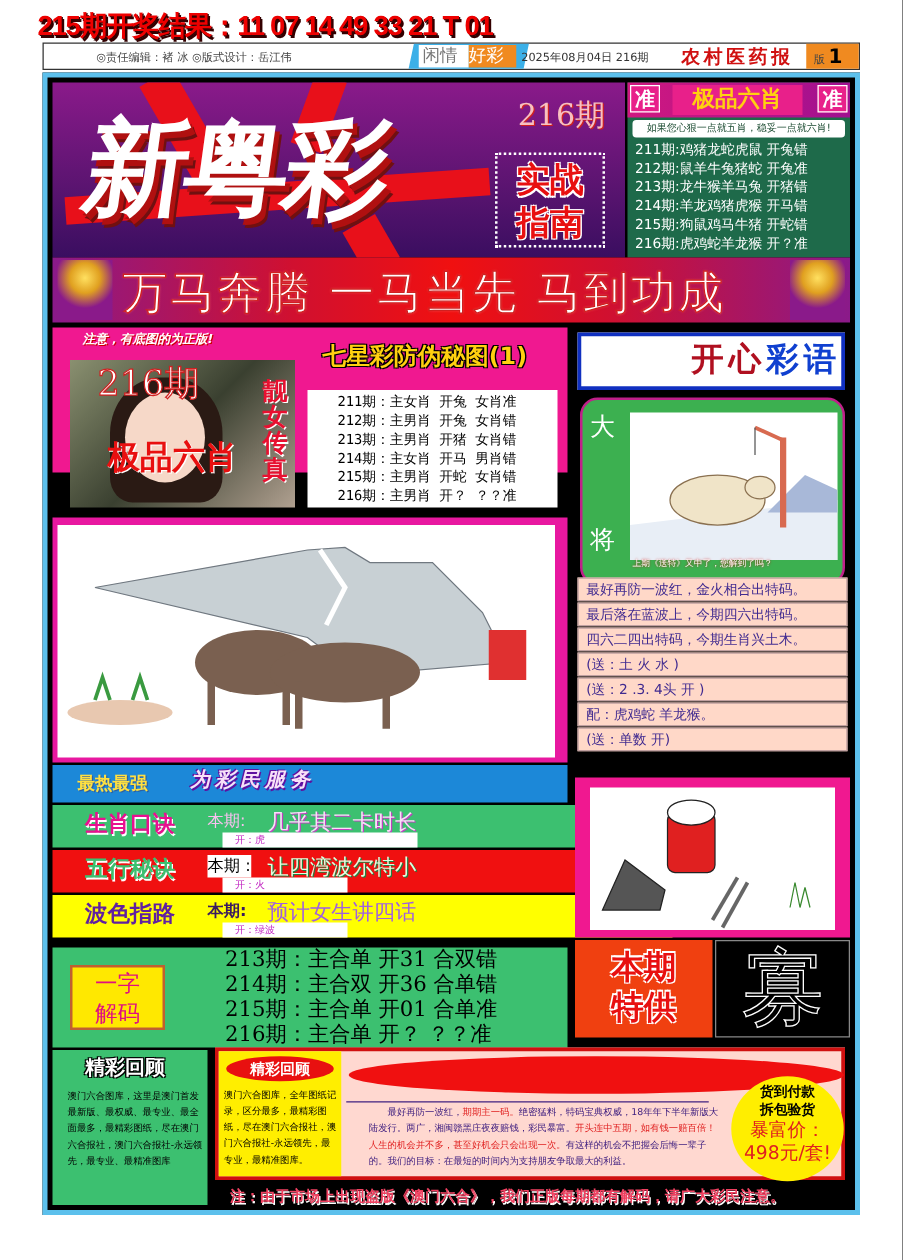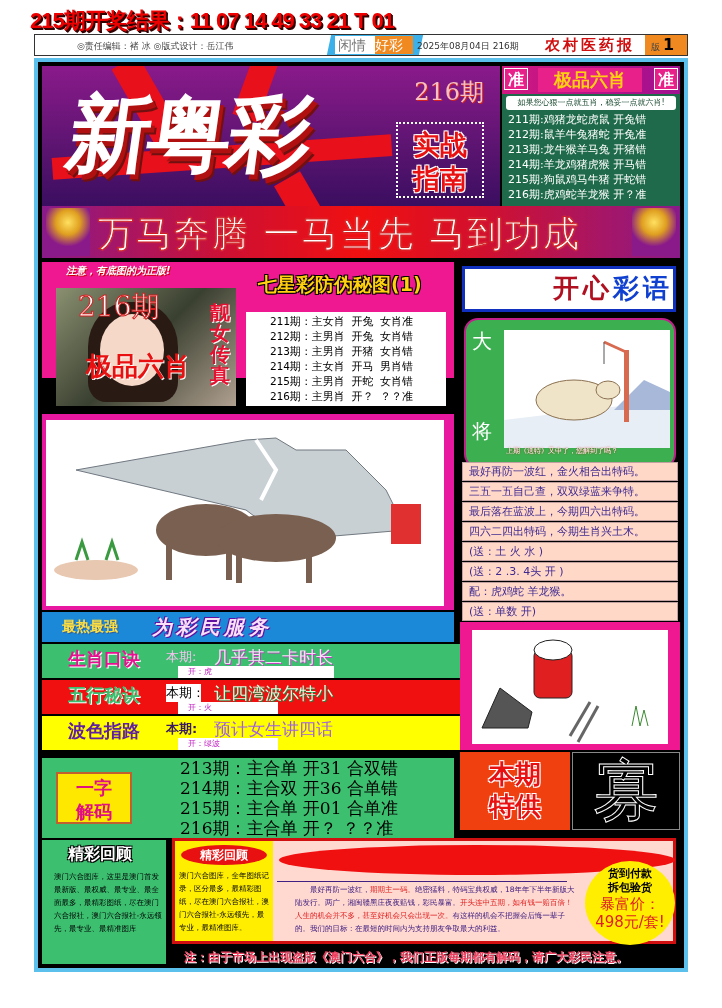--- a/index.html
+++ b/index.html
@@ -45,28 +45,28 @@
 #kx .pic{position:absolute;left:6px;top:56px;width:212px;height:150px;border-radius:14px;background:#3cb050;border:2px solid #c0208a}
 #kx .pic .img{position:absolute;left:38px;top:10px;width:166px;height:118px;background:#fff}
 #kx .pic .ch{position:absolute;left:6px;font-size:20px;color:#fff;font-family:"DejaVu Serif",serif}
 #kx .pic .cap{position:absolute;left:40px;top:126px;font-size:7px;color:#fff;text-shadow:0 0 2px #c00}
 #zebra{left:42px;top:414px;width:412px;height:196px;background:#e818a0}
 #zebra .img{position:absolute;left:4px;top:6px;width:398px;height:186px;background:#fff}
 #poem{left:462px;top:462px;width:216px;height:156px}
 #poem .row{height:19px;margin-bottom:1px;background:#ffd8c8;border:1px solid #c0a0a0;font-size:11px;color:#402a90;line-height:17px;padding-left:6px;white-space:nowrap}
 #serve{left:42px;top:612px;width:412px;height:30px;background:#1c88d8}
 #serve .a{position:absolute;left:20px;top:6px;font-size:14px;font-weight:bold;color:#ffe040;text-shadow:1px 1px 0 #3060a0}
-#serve .b{position:absolute;left:110px;top:2px;font-size:20px;font-weight:bold;font-style:italic;color:#f8e0f8;text-shadow:1px 1px 0 #6010a0,-1px -1px 0 #6010a0;letter-spacing:4px}
+#serve .b{position:absolute;left:110px;top:2px;font-size:16px;font-weight:bold;font-style:italic;color:#f8e0f8;text-shadow:1px 1px 0 #6010a0,-1px -1px 0 #6010a0;letter-spacing:4px}
 .band{position:absolute;left:42px;width:496px;height:34px}
 .band .lab{position:absolute;left:26px;top:3px;font-size:18px;font-weight:bold}
 .band .pre{position:absolute;left:124px;top:4px;font-size:13px}
 .band .val{position:absolute;left:172px;top:2px;font-size:17px;color:#fff}
 .band .sm{position:absolute;left:136px;top:22px;height:12px;background:#fff;font-size:8px;color:#c020c0;line-height:12px;padding-left:10px}
 #cxl{left:42px;top:758px;width:412px;height:80px;background:#3cc070}
-#cxl .badge{position:absolute;left:14px;top:14px;width:76px;height:52px;background:#ffe800;border:2px solid #c06030;text-align:center;font-weight:bold;color:#e01080;line-height:24px;font-size:18px;padding-top:2px}
+#cxl .badge{position:absolute;left:14px;top:14px;width:76px;height:52px;background:#ffe800;border:2px solid #c06030;text-align:center;font-weight:normal;color:#e01080;line-height:24px;font-size:18px;padding-top:2px}
 #cxl .list{position:absolute;left:138px;top:0;font-family:"DejaVu Serif",serif;font-size:17px;line-height:20px;color:#000}
 #tj{left:460px;top:752px;width:110px;height:78px;background:#f04010;color:#e81010;font-size:26px;font-weight:bold;text-align:center;line-height:32px;padding-top:6px;text-shadow:1px 1px 0 #fff,-1px -1px 0 #fff,1px -1px 0 #fff,-1px 1px 0 #fff}
 #char{left:572px;top:752px;width:108px;height:78px;background:#000;border:1px solid #888;color:#000;font-size:66px;text-align:center;line-height:76px;-webkit-text-stroke:1px #fff;font-family:"DejaVu Serif",serif}
 #drum{left:460px;top:622px;width:220px;height:128px;background:#f01890}
 #drum .img{position:absolute;left:12px;top:8px;width:196px;height:114px;background:#fff}
 #rev1{left:42px;top:840px;width:124px;height:124px;background:#3cc070}
 #rev1 .t{position:absolute;left:26px;top:4px;font-size:16px;font-weight:bold;color:#fff;text-shadow:1px 1px 0 #000,-1px -1px 0 #000,1px -1px 0 #000,-1px 1px 0 #000}
 #rev1 .p{position:absolute;left:12px;top:30px;width:108px;font-size:7.5px;line-height:13px;color:#000}
 #rev2{left:172px;top:838px;width:504px;height:106px;background:#ffd8d0;border:3px solid #d01010}
 #rev2 .y{position:absolute;left:0;top:0;width:98px;height:100px;background:#ffee00}
@@ -193,21 +193,20 @@
       </g>
       <rect x="345" y="84" width="30" height="40" fill="#e03030"></rect>
       <ellipse cx="50" cy="150" rx="42" ry="10" fill="#e8c8b0"></ellipse>
       <path d="M30 140 l6 -18 l6 18 M60 140 l6 -18 l6 18" stroke="#3a9a40" stroke-width="3" fill="none"></path>
     </svg>
   </div>
 </div>
 
 <div id="poem" class="abs">
   <div class="row">最好再防一波红，金火相合出特码。</div>
-  <div class="row">三五一五自己查，双双绿蓝来争特。</div>
   <div class="row">最后落在蓝波上，今期四六出特码。</div>
   <div class="row">四六二四出特码，今期生肖兴土木。</div>
   <div class="row">(送：土 火 水 )</div>
   <div class="row">(送：2 .3. 4头 开 )</div>
   <div class="row">配：虎鸡蛇 羊龙猴。</div>
   <div class="row">(送：单数 开)</div>
 </div>
 
 <div id="serve" class="abs">
   <span class="a">最热最强</span>

